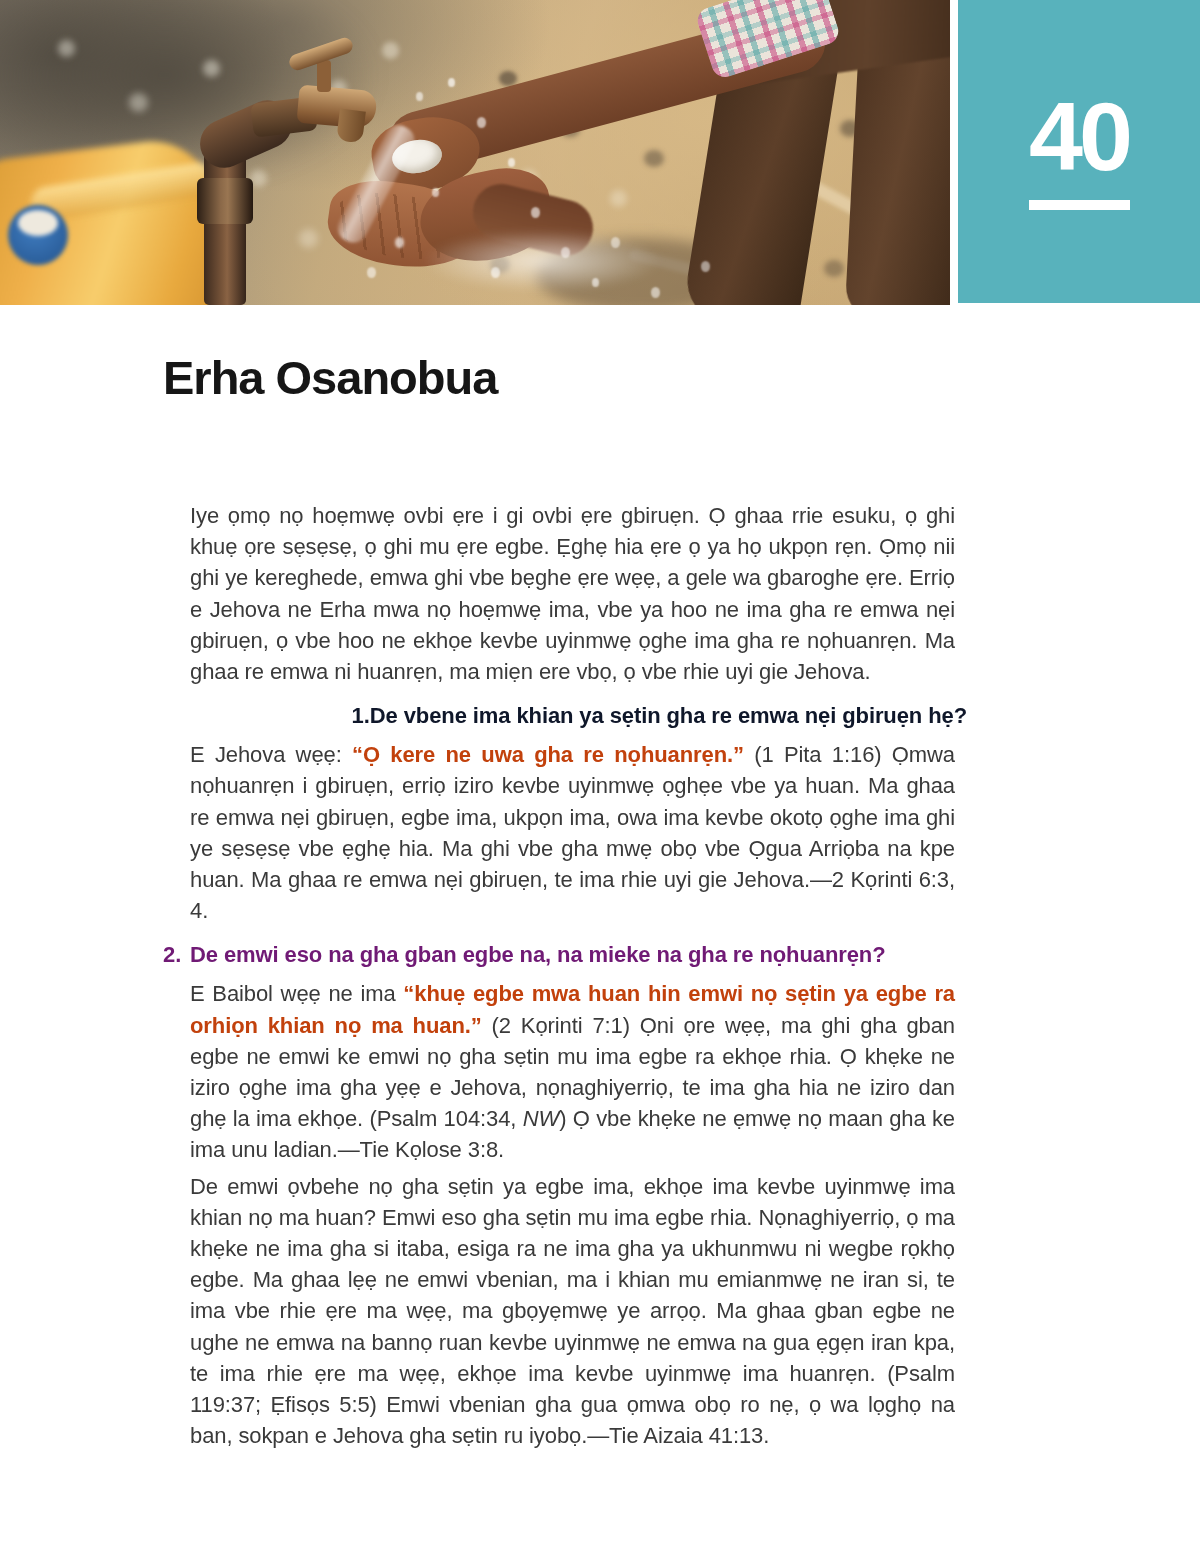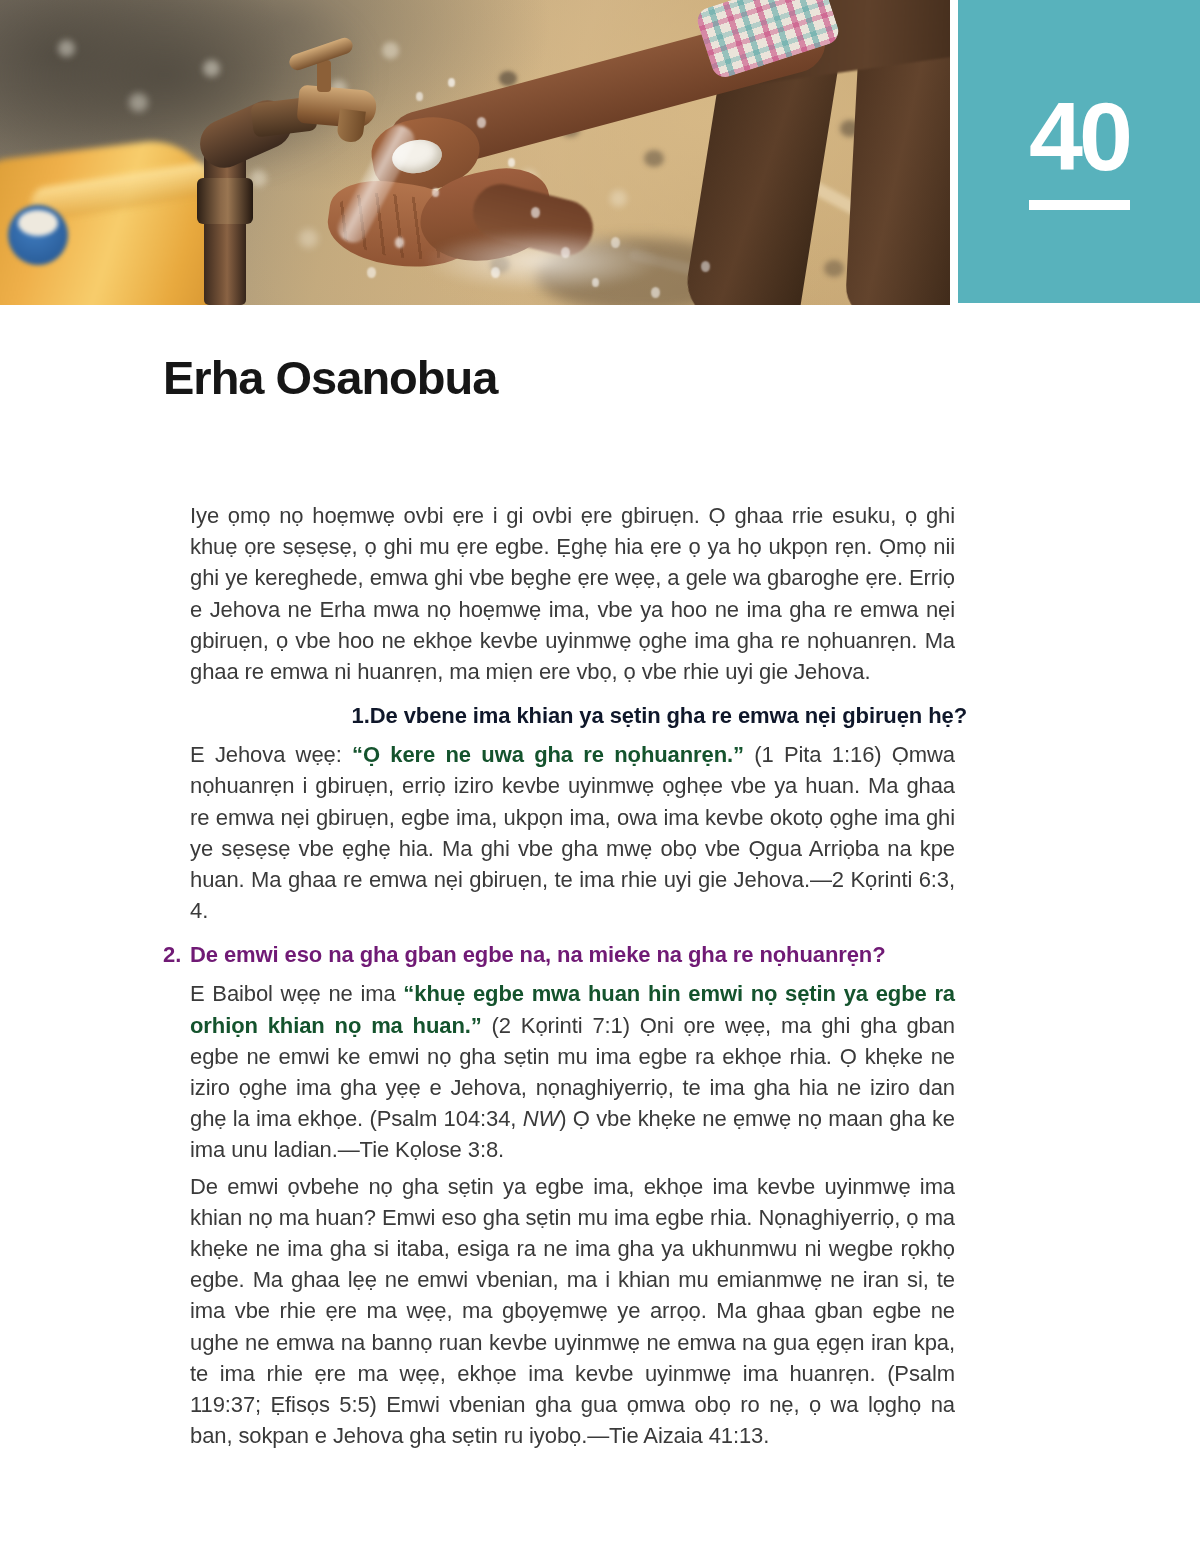--- a/index.html
+++ b/index.html
@@ -113,21 +113,21 @@
   .title{position:absolute;left:163px;top:348px;margin:0;font-weight:700;color:#161616;
          font-size:47px;line-height:59px;letter-spacing:-1px;}
   .title span{display:block;}
 
   
   .column{position:absolute;left:190px;top:500px;width:777px;
           font-size:22px;line-height:31.2px;letter-spacing:-0.1px;color:#3a3a3a;text-align:justify;}
   .column p{margin:0 12px 5px 0;}
   .question{margin:13px 0 8px -27px;font-size:22px;font-weight:700;line-height:31px;text-align:left;}
   .qnum{display:inline-block;width:27px;}
-  .seg-b{font-weight:700;color:#14532d;}
+  .seg-b{font-weight:700;color:#c2410c;}
   .seg-i{font-style:italic;}
 </style>
 </head>
 <body>
 
 <div class="page">
 
   <div class="photo">
     <div class="ph-rocks"></div>
     <div class="ph-bokeh"></div>

